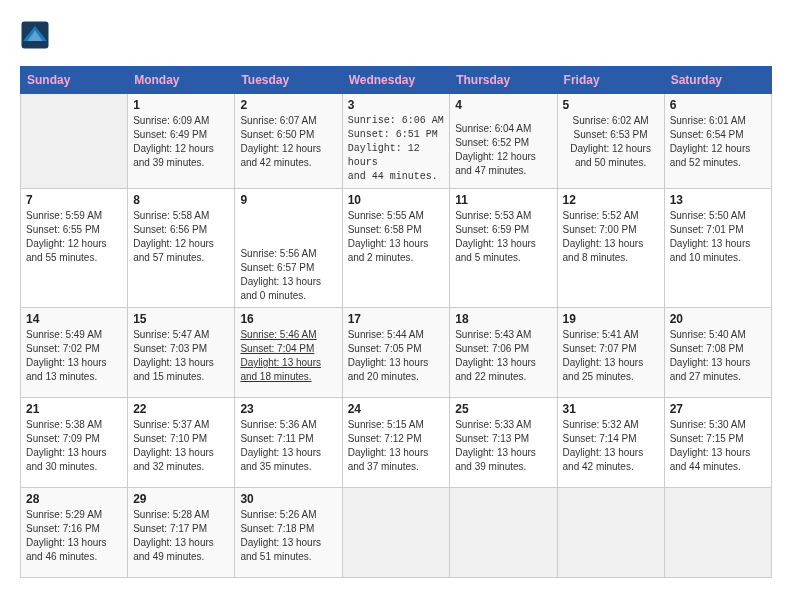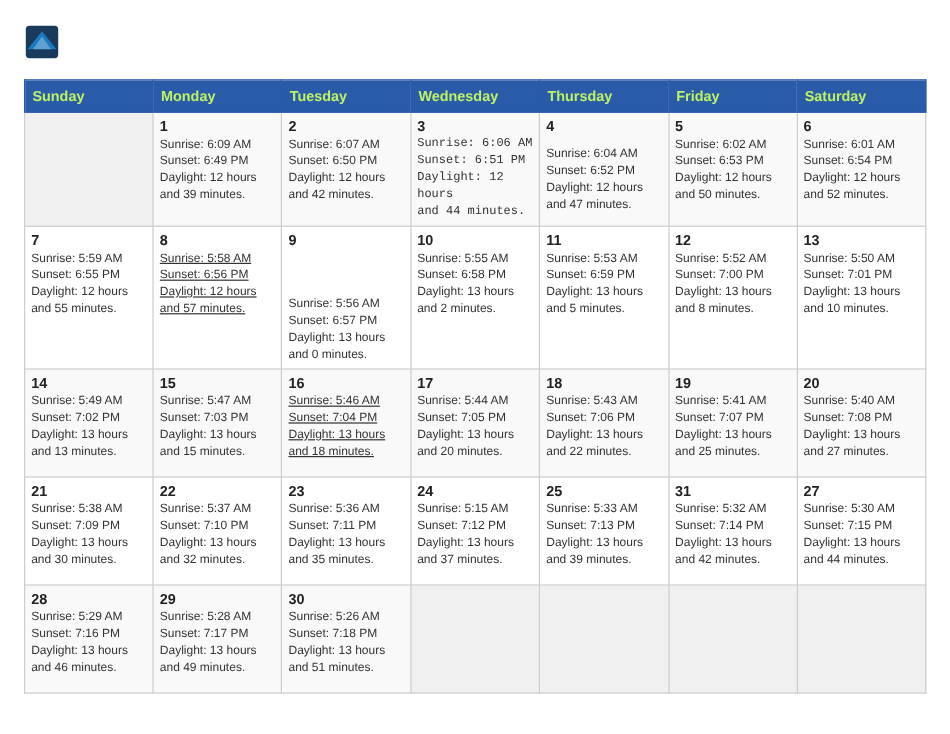--- a/index.html
+++ b/index.html
@@ -46,21 +46,21 @@
       font-size: 14px;
       color: #555;
     }
     table {
       width: 100%;
       border-collapse: collapse;
       font-size: 11px;
     }
     thead tr th {
       background-color: #2a5ba8;
-      color: #bef264;
+      color: #f9a8d4;
       padding: 6px 6px;
       text-align: left;
       font-size: 12px;
       font-weight: bold;
       border: 1px solid #2a5ba8;
     }
     tbody tr td {
       border: 1px solid #ccc;
       vertical-align: top;
       padding: 4px 5px;
@@ -149,21 +149,21 @@
         </td>
         <td>
           <span class="day-num">4</span>
           <div class="day-info" style="white-space: pre-line; margin-top: 10px;">Sunrise: 6:04 AM
 Sunset: 6:52 PM
 Daylight: 12 hours
 and 47 minutes.</div>
         </td>
         <td>
           <span class="day-num">5</span>
-          <div class="day-info" style="white-space: pre-line;">Sunrise: 6:02 AM
+          <div class="day-info" style="white-space: pre-line; text-align: center;">Sunrise: 6:02 AM
 Sunset: 6:53 PM
 Daylight: 12 hours
 and 50 minutes.</div>
         </td>
         <td>
           <span class="day-num">6</span>
           <div class="day-info" style="white-space: pre-line;">Sunrise: 6:01 AM
 Sunset: 6:54 PM
 Daylight: 12 hours
 and 52 minutes.</div>
@@ -172,21 +172,21 @@
       <tr>
         <td>
           <span class="day-num">7</span>
           <div class="day-info" style="white-space: pre-line;">Sunrise: 5:59 AM
 Sunset: 6:55 PM
 Daylight: 12 hours
 and 55 minutes.</div>
         </td>
         <td>
           <span class="day-num">8</span>
-          <div class="day-info" style="white-space: pre-line; text-decoration: underline;">Sunrise: 5:58 AM
+          <div class="day-info" style="white-space: pre-line;">Sunrise: 5:58 AM
 Sunset: 6:56 PM
 Daylight: 12 hours
 and 57 minutes.</div>
         </td>
         <td>
           <span class="day-num">9</span>
           <div class="day-info" style="white-space: pre-line; margin-top: 40px;">Sunrise: 5:56 AM
 Sunset: 6:57 PM
 Daylight: 13 hours
 and 0 minutes.</div>

